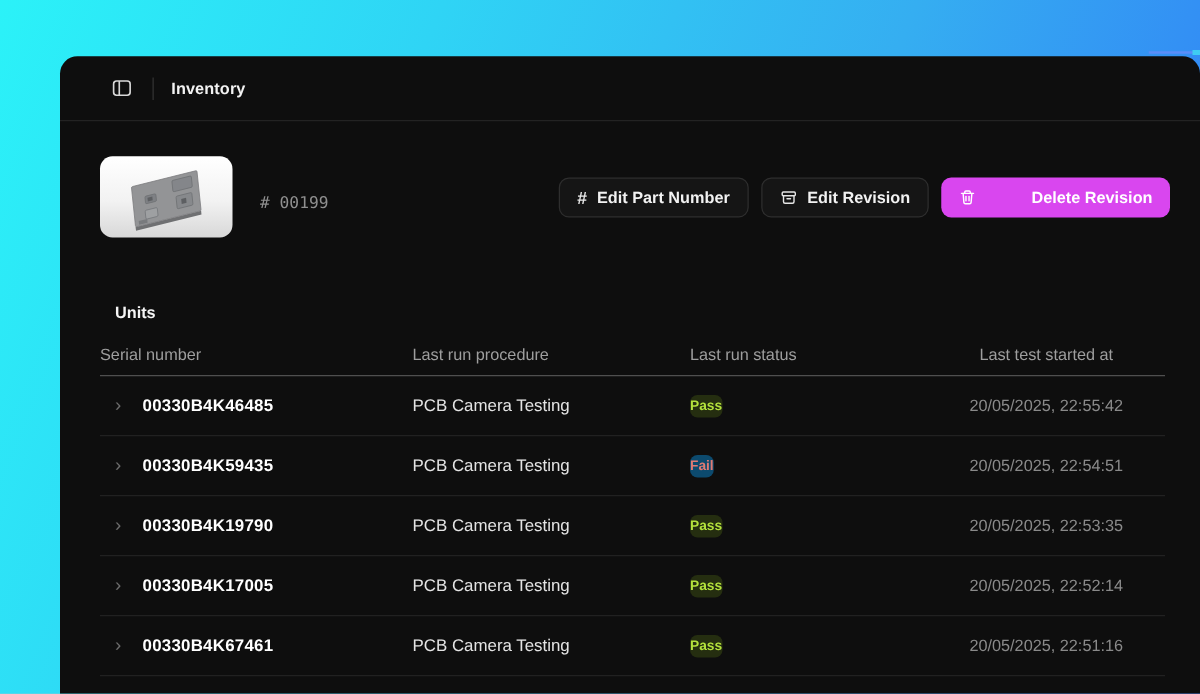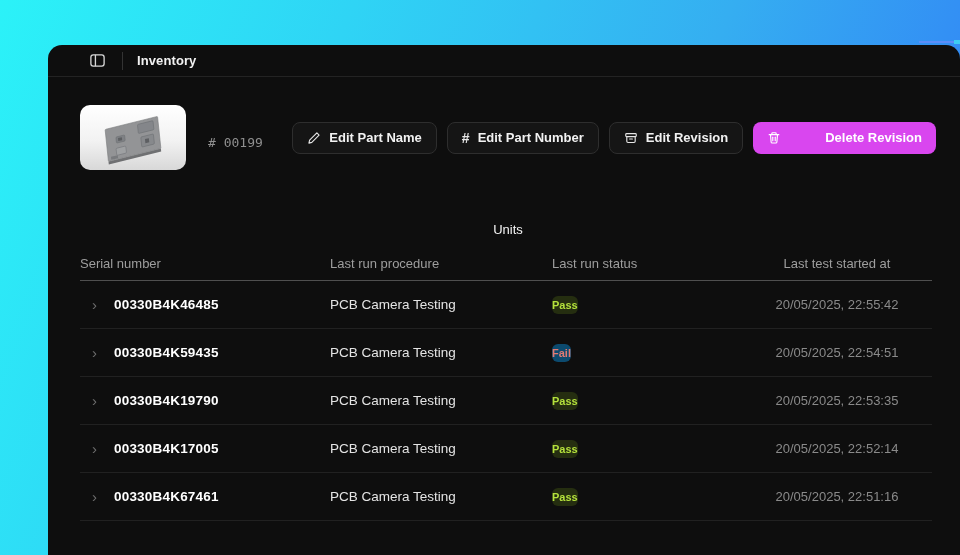--- a/index.html
+++ b/index.html
@@ -12,21 +12,21 @@
   .bg-window-glint { position:absolute; top:41px; right:3px; width:38px; height:2px;
     background:#5b8df8; }
   .bg-window-glint::after { content:""; position:absolute; right:-3px; top:-1px; width:6px; height:4px; background:#3ecdf3; }
 
   .app-window {
     position:absolute; left:48px; top:45px; right:0; bottom:0;
     background:#0e0e0e; border-radius:14px 14px 0 0;
   }
 
   
-  .topbar { height:32px; display:flex; align-items:center; padding:0 22px 0 36px;
+  .topbar { height:52px; display:flex; align-items:center; padding:0 22px 0 36px;
     border-bottom:1px solid #232323;text-align:right; }
   .icon-btn { width:26px; height:26px; display:flex; align-items:center; justify-content:center;
     border-radius:6px; cursor:pointer; color:#d8d8d8; background:transparent; border:none; }
   .topbar-divider { width:1px; height:18px; background:#333; margin:0 14px 0 12px; }
   .topbar-title { color:#f2f2f2; font-size:13px; font-weight:600; letter-spacing:.1px; }
 
   
   .part-header { display:flex; align-items:center; padding:28px 24px 0 32px; }
   .part-thumb { width:106px; height:65px; border-radius:10px; overflow:hidden; flex:none;
     background:linear-gradient(180deg,#ffffff 0%, #f2f2f2 55%, #d8d8d8 100%); }
@@ -36,21 +36,21 @@
   .header-actions { margin-left:auto; display:flex; gap:10px; align-items:center; }
   .btn { display:inline-flex; align-items:center; gap:8px; height:32px; padding:0 14px;
     background:#151515; border:1px solid #2e2e2e; border-radius:8px; color:#f2f2f2;
     font-size:13px; font-weight:600; font-family:inherit; cursor:pointer; white-space:nowrap; }
   .btn svg { flex:none; }
   .btn .hash-glyph { font-size:14px; font-weight:600; color:#e6e6e6; line-height:1; }
   .btn.danger { border:none; color:#fff; }
 
   
   .units-section { padding:0 28px 0 32px; margin-top:52px; }
-  .units-label { color:#f5f5f5; font-size:13px; font-weight:400; margin-left:4px;text-align:center; }
+  .units-label { color:#f5f5f5; font-size:13px; font-weight:700; margin-left:12px; }
   .units-table { margin-top:10px; }
   .trow { display:grid; grid-template-columns:34px 216px 222px 190px 1fr; align-items:center; }
   .thead { height:34px; border-bottom:1px solid #4f4f4f; }
   .th { color:#9e9e9e; font-size:13px; font-weight:400; }
   .th.first { grid-column:1 / span 2; }
   .th.right, .td.right { text-align:center; }
   .row { height:48px; border-bottom:1px solid #212121; cursor:pointer; }
   .chevron { color:#6d6d6d; font-size:15px; line-height:1; padding-left:12px; cursor:pointer; }
   .serial { color:#ffffff; font-size:13.5px; font-weight:700; letter-spacing:.2px; }
   .procedure { color:#e4e4e4; font-size:13.5px; }
@@ -96,28 +96,20 @@
               <rect x="-24" y="12" width="7" height="3" fill="#787a7d"></rect>
             </g>
           </g>
         </svg>
       </span>
     </div>
     <div class="part-titles">
       <div class="part-number"># 00199</div>
     </div>
     <div class="header-actions">
-      <button class="btn">
-        <span style="display:flex">
-          <svg width="14" height="14" viewBox="0 0 16 16" fill="none" stroke="#e6e6e6" stroke-width="1.3" stroke-linecap="round" stroke-linejoin="round">
-            <path d="M11.3 2.2l2.5 2.5L5.5 13 2.2 13.8 3 10.5z"></path>
-          </svg>
-        </span>
-        <span>Edit Part Name</span>
-      </button>
       <button class="btn">
         <span class="hash-glyph">#</span>
         <span>Edit Part Number</span>
       </button>
       <button class="btn">
         <span style="display:flex">
           <svg width="14" height="14" viewBox="0 0 16 16" fill="none" stroke="#e6e6e6" stroke-width="1.3" stroke-linecap="round" stroke-linejoin="round">
             <rect x="2" y="3" width="12" height="3.4" rx="1"></rect>
             <path d="M3.2 6.4v5.4a1.4 1.4 0 0 0 1.4 1.4h6.8a1.4 1.4 0 0 0 1.4-1.4V6.4"></path>
             <line x1="6.4" y1="9.2" x2="9.6" y2="9.2"></line>

